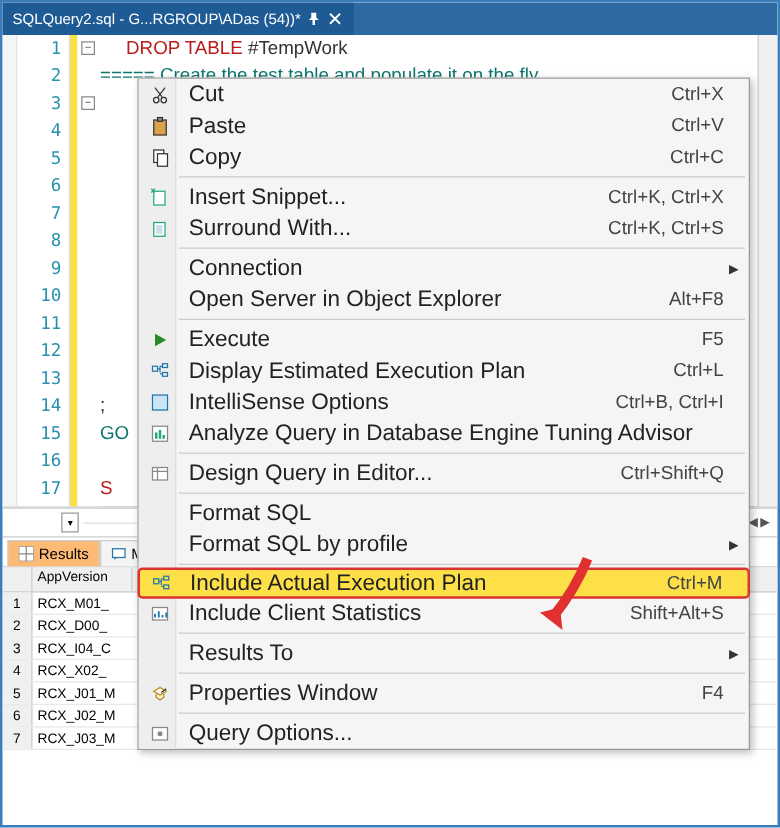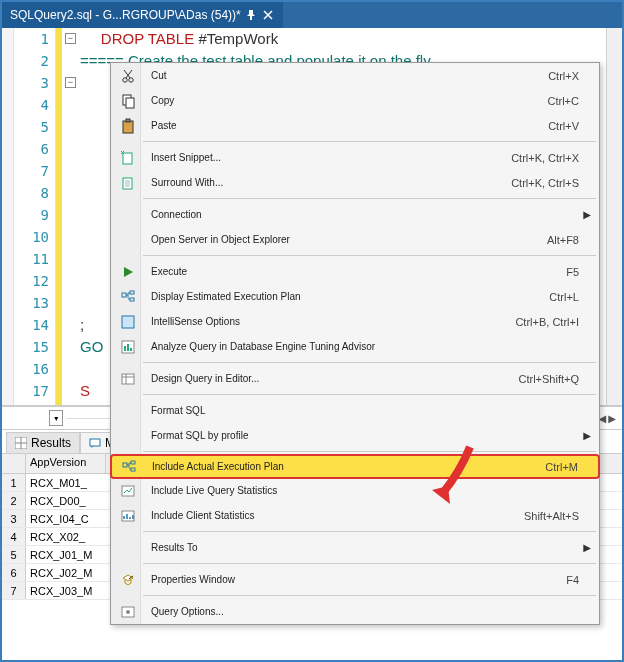--- a/index.html
+++ b/index.html
@@ -19,38 +19,38 @@
   .codeline { height: 22px; line-height: 22px; white-space: pre; color: #333; }
   .kw { color: #b91c1c; }
   .cm { color: #0f766e; }
   .go { color: #0f766e; }
   .editor-scroll { width: 16px; background: #f0f0f0; border-left: 1px solid #d0d0d0; }
   .status { height: 24px; display: flex; align-items: center; border-bottom: 1px solid #ccc; border-top: 1px solid #ccc; }
   .zoom { padding: 0 6px; font-size: 12px; margin-top: 47px; }
   .zoom-dd { width: 14px; height: 16px; border: 1px solid #999; margin-left: 2px; display: inline-flex; align-items: center; justify-content: center; font-size: 8px; }
   .status-arrows { margin-left: auto; padding-right: 6px; font-size: 10px; color: #555; display:flex; gap:2px;}
   .tabs2 { height: 24px; display: flex; align-items: flex-end; padding-left: 4px; gap: 0; border-bottom: 1px solid #ccc; }
-  .tab2 { border: 1px solid #ccc; border-bottom: none; padding: 3px 8px; font-size: 12px; background: #e5e5e5; display: flex; align-items: center; gap: 4px; }
+  .tab2 { border: 1px solid #ccc; border-bottom: none; padding: 3px 8px; font-size: 12px; background: #fdba74; display: flex; align-items: center; gap: 4px; }
   .tab2.inactive { background: #f4f4f4; }
   .tab2 .ticon { width: 12px; height: 12px; display: inline-block; }
   .grid { }
   .grid-head { display: flex; height: 20px; background: #f0f0f0; border-bottom: 1px solid #ccc; }
   .gh-num { width: 24px; border-right: 1px solid #ccc; }
   .gh-col { width: 80px; border-right: 1px solid #ccc; padding: 2px 4px; font-size: 11px; }
   .grid-row { display: flex; height: 18px; border-bottom: 1px solid #e8e8e8; }
   .gr-num { width: 24px; border-right: 1px solid #ccc; background: #f0f0f0; text-align: center; font-size: 11px; line-height: 18px; }
   .gr-cell { width: 90px; border-right: 1px solid #e8e8e8; padding: 0 4px; font-size: 11px; line-height: 18px; overflow: hidden; white-space: nowrap; }
   
   .ctx { position: absolute; left: 108px; top: 60px; width: 490px; background: #f5f5f5; border: 1px solid #999; box-shadow: 2px 2px 6px rgba(0,0,0,0.25); z-index: 10; }
   .ctx-icol { width: 30px; background: #eee; position: absolute; top: 0; bottom: 0; left: 0; border-right: 1px solid #ddd; }
   .mi { height: 25px; display: flex; align-items: center; position: relative; padding-left: 4px; }
   .mi.highlight { background: #fde047; border: 2px solid #d33; border-radius: 4px; margin: -1px; }
   .mi .micon { width: 26px; height: 20px; display: flex; align-items: center; justify-content: center; position: relative; z-index: 2; }
-  .mi .mlabel { flex: 1; padding-left: 10px; font-size: 10px; color: #222; position: relative; z-index: 2;}
-  .mi .mshort { padding-right: 20px; font-size: 11px; color: #444; position: relative; z-index: 2;}
+  .mi .mlabel { flex: 1; padding-left: 10px; font-size: 18px; color: #222; position: relative; z-index: 2;}
+  .mi .mshort { padding-right: 20px; font-size: 15px; color: #444; position: relative; z-index: 2;}
   .mi .marrow { position: absolute; right: 8px; font-size: 10px; color: #333; z-index: 2;}
   .sep { height: 1px; background: #ccc; margin: 3px 3px 3px 32px; }
   
   .arrow { position: absolute; left: 428px; top: 440px; z-index: 20; pointer-events: none; }
   svg { display: block; }
 </style>
 </head>
 <body>
 
 <div class="tabbar">
@@ -195,36 +195,36 @@
           <circle cx="11" cy="12" r="2.2" fill="none" stroke="#333"></circle>
           <path d="M6 10L12 2M10 10L4 2" stroke="#333"></path>
         </svg>
       </span>
       <span class="mlabel">Cut</span>
       <span class="mshort">Ctrl+X</span>
     </div>
     <div class="mi">
       <span class="micon">
         <svg width="16" height="16">
+          <rect x="3" y="3" width="10" height="12" fill="#d9a24a" stroke="#333"></rect>
+          <rect x="6" y="1" width="4" height="3" fill="#888" stroke="#333"></rect>
+        </svg>
+      </span>
+      <span class="mlabel">Paste</span>
+      <span class="mshort">Ctrl+V</span>
+    </div>
+    <div class="mi">
+      <span class="micon">
+        <svg width="16" height="16">
           <rect x="3" y="2" width="8" height="10" fill="#fff" stroke="#333"></rect>
           <rect x="6" y="5" width="8" height="10" fill="#fff" stroke="#333"></rect>
         </svg>
       </span>
       <span class="mlabel">Copy</span>
       <span class="mshort">Ctrl+C</span>
-    </div>
-    <div class="mi">
-      <span class="micon">
-        <svg width="16" height="16">
-          <rect x="3" y="3" width="10" height="12" fill="#d9a24a" stroke="#333"></rect>
-          <rect x="6" y="1" width="4" height="3" fill="#888" stroke="#333"></rect>
-        </svg>
-      </span>
-      <span class="mlabel">Paste</span>
-      <span class="mshort">Ctrl+V</span>
     </div>
     <div class="sep"></div>
     <div class="mi">
       <span class="micon">
         <svg width="16" height="16">
           <rect x="3" y="3" width="9" height="11" fill="#fff" stroke="#2a7"></rect>
           <path d="M1 1l3 3M1 4l3-3" stroke="#2a7"></path>
         </svg>
       </span>
       <span class="mlabel">Insert Snippet...</span>
@@ -317,29 +317,20 @@
       <span class="micon">
         <svg width="16" height="16">
           <rect x="2" y="4" width="4" height="4" fill="none" stroke="#27a"></rect>
           <rect x="10" y="2" width="4" height="3" fill="none" stroke="#27a"></rect>
           <rect x="10" y="9" width="4" height="3" fill="none" stroke="#27a"></rect>
           <path d="M6 6h2M8 4v5M8 4h2M8 10h2" stroke="#27a" fill="none"></path>
         </svg>
       </span>
       <span class="mlabel">Include Actual Execution Plan</span>
       <span class="mshort">Ctrl+M</span>
-    </div>
-    <div class="mi">
-      <span class="micon">
-        <svg width="16" height="16">
-          <rect x="2" y="3" width="12" height="10" fill="#fff" stroke="#888"></rect>
-          <path d="M4 10l3-3 2 2 3-4" stroke="#2a7" fill="none"></path>
-        </svg>
-      </span>
-      <span class="mlabel">Include Live Query Statistics</span>
     </div>
     <div class="mi">
       <span class="micon">
         <svg width="16" height="16">
           <rect x="2" y="3" width="12" height="10" fill="#fff" stroke="#888"></rect>
           <path d="M4 11V8M7 11V6M10 11V9M13 11V7" stroke="#27a" stroke-width="1.5"></path>
         </svg>
       </span>
       <span class="mlabel">Include Client Statistics</span>
       <span class="mshort">Shift+Alt+S</span>

